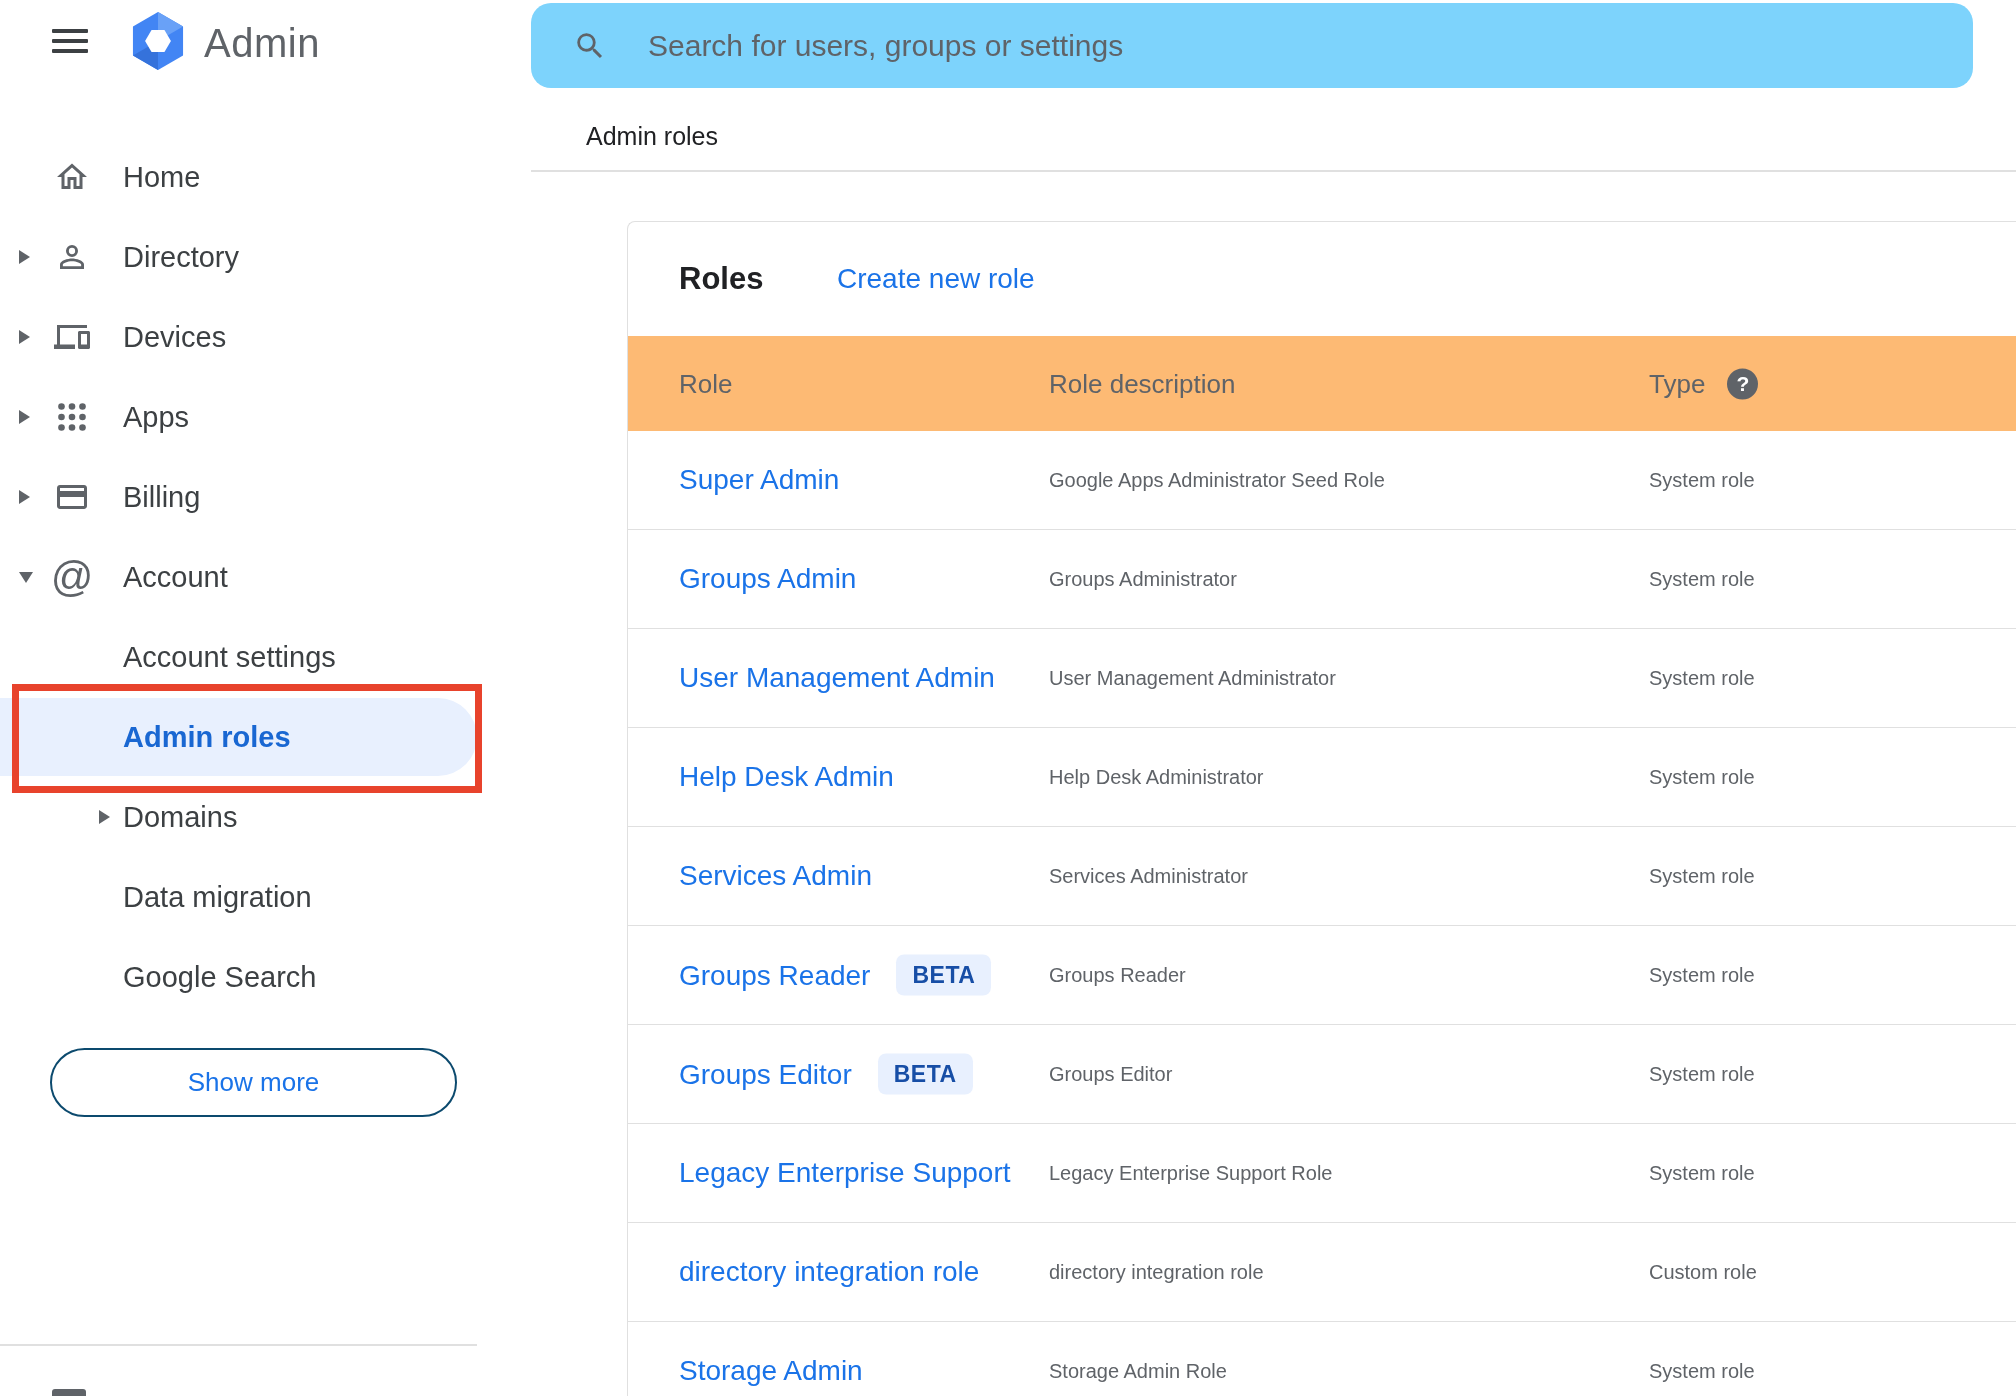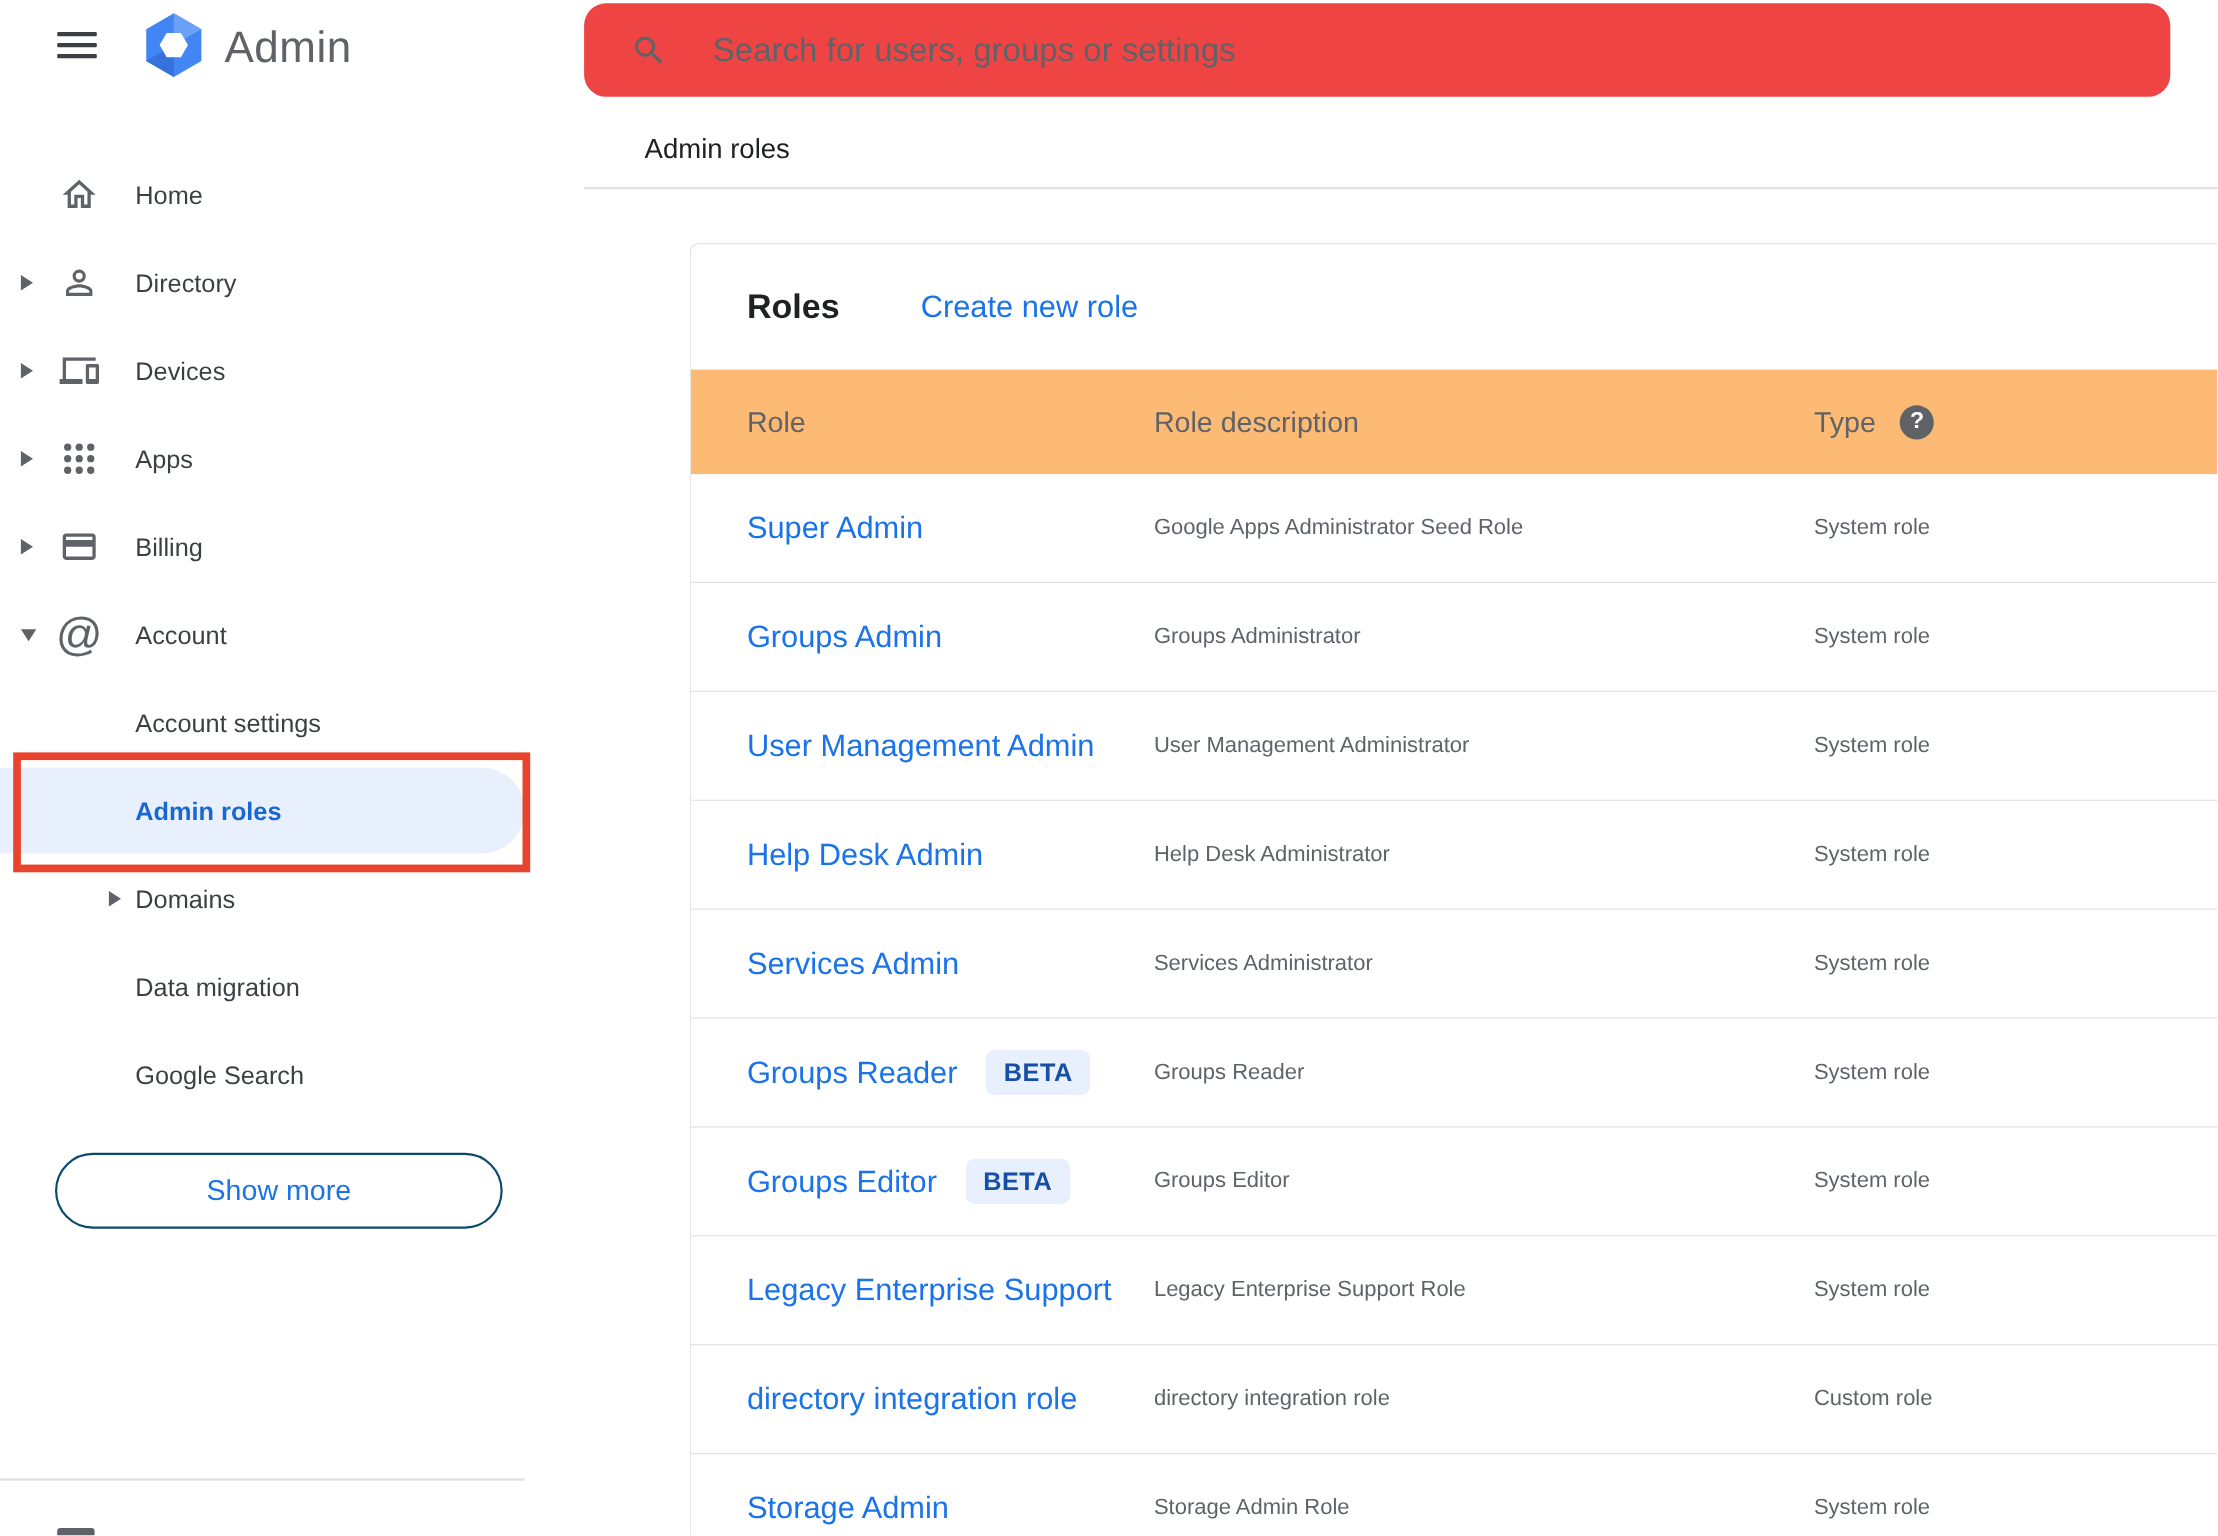--- a/index.html
+++ b/index.html
@@ -15,32 +15,32 @@
   .logo{position:absolute;left:127px;top:9px;height:68px;display:flex;align-items:center;gap:15px;cursor:pointer;}
   .logo-text{font-size:40px;color:#5f6368;letter-spacing:0.5px;}
   .nav{position:absolute;left:0;top:137px;width:531px;}
   .nav-item{position:relative;height:80px;display:flex;align-items:center;cursor:pointer;}
   .expander{margin-left:19px;width:13px;height:22px;flex:none;display:flex;align-items:center;}
   .tri-right{width:0;height:0;border-left:11px solid #5f6368;border-top:7px solid transparent;border-bottom:7px solid transparent;}
   .tri-down{width:0;height:0;border-top:11px solid #5f6368;border-left:7px solid transparent;border-right:7px solid transparent;}
   .nav-icon{margin-left:22px;width:36px;height:36px;flex:none;display:flex;align-items:center;justify-content:center;}
   .nav-icon svg{display:block;}
   .at-glyph{font-size:42px;font-weight:500;color:#5f6368;line-height:36px;}
-  .nav-label{margin-left:33px;font-size:23px;color:#3c4043;position:relative;z-index:1;white-space:nowrap;}
+  .nav-label{margin-left:33px;font-size:29px;color:#3c4043;position:relative;z-index:1;white-space:nowrap;}
   .nav-item.child .nav-label{margin-left:123px;}
   .child-expander{position:absolute;left:99px;top:50%;transform:translateY(-50%);display:flex;}
   .nav-item.selected::before{content:"";position:absolute;left:0;top:1px;width:477px;height:78px;background:#e8f0fe;border-radius:0 39px 39px 0;}
   .nav-item.selected .nav-label{color:#1967d2;font-weight:bold;}
   .annotation-box{position:absolute;left:12px;top:-13px;width:470px;height:109px;border:7px solid #e8432c;box-sizing:border-box;z-index:3;pointer-events:none;}
   .show-more{position:absolute;left:50px;top:1048px;width:407px;height:69px;background:#fff;border:2px solid #0c4a6e;
     border-radius:35px;font-family:inherit;font-size:26px;font-weight:500;color:#1a73e8;cursor:pointer;}
   .sidebar-divider{position:absolute;left:0;top:1344px;width:477px;height:2px;background:#e0e0e0;}
   .partial-icon{position:absolute;left:52px;top:1389px;width:34px;height:7px;background:#5f6368;border-radius:3px 3px 0 0;}
   
-  .searchbar{position:absolute;left:531px;top:3px;width:1442px;height:85px;background:#ef4444;border-radius:20px;}
+  .searchbar{position:absolute;left:531px;top:3px;width:1442px;height:85px;background:#7dd3fc;border-radius:20px;}
   .search-ic{position:absolute;left:42px;top:50%;transform:translateY(-50%);width:34px;height:34px;}
   .search-input{position:absolute;left:0;top:0;width:100%;height:100%;box-sizing:border-box;border:none;outline:none;
     background:transparent;padding-left:117px;font-family:inherit;font-size:30px;color:#202124;}
   .search-input::placeholder{color:#5f6368;opacity:1;}
   .breadcrumb{position:absolute;left:586px;top:122px;font-size:25px;color:#202124;}
   .content-divider{position:absolute;left:531px;top:170px;width:1485px;height:2px;background:#e0e0e0;}
   
   .card{position:absolute;left:627px;top:221px;width:1389px;height:1175px;background:#fff;box-sizing:border-box;
     border-top:1px solid #e0e0e0;border-left:1px solid #e0e0e0;border-top-left-radius:8px;overflow:hidden;}
   .card-header{position:relative;height:114px;}

